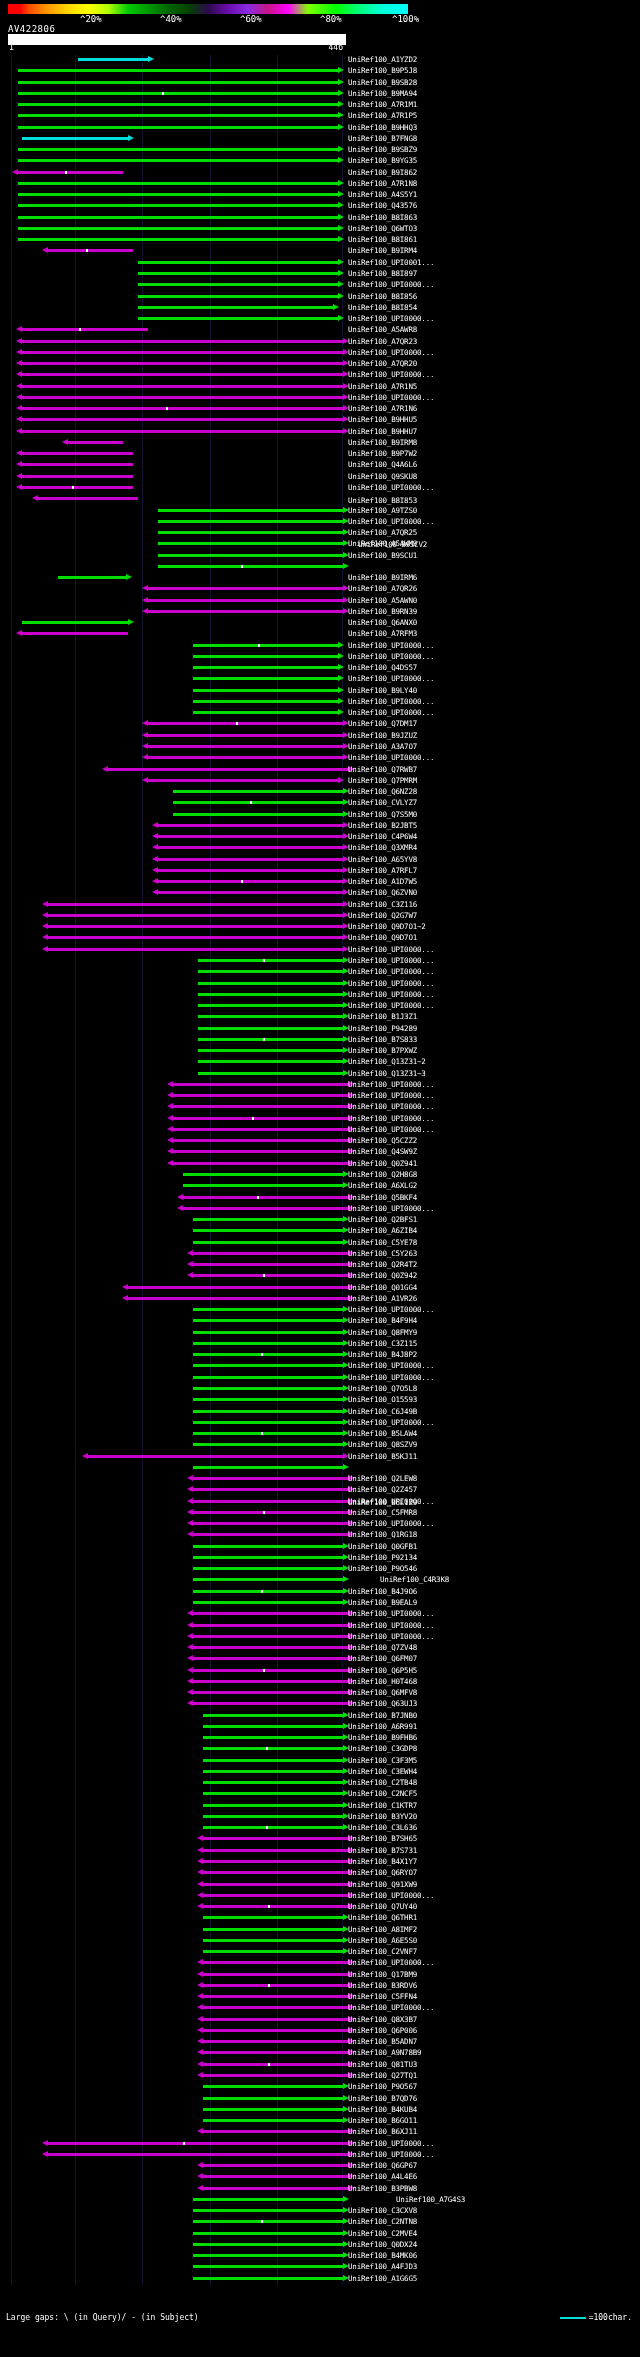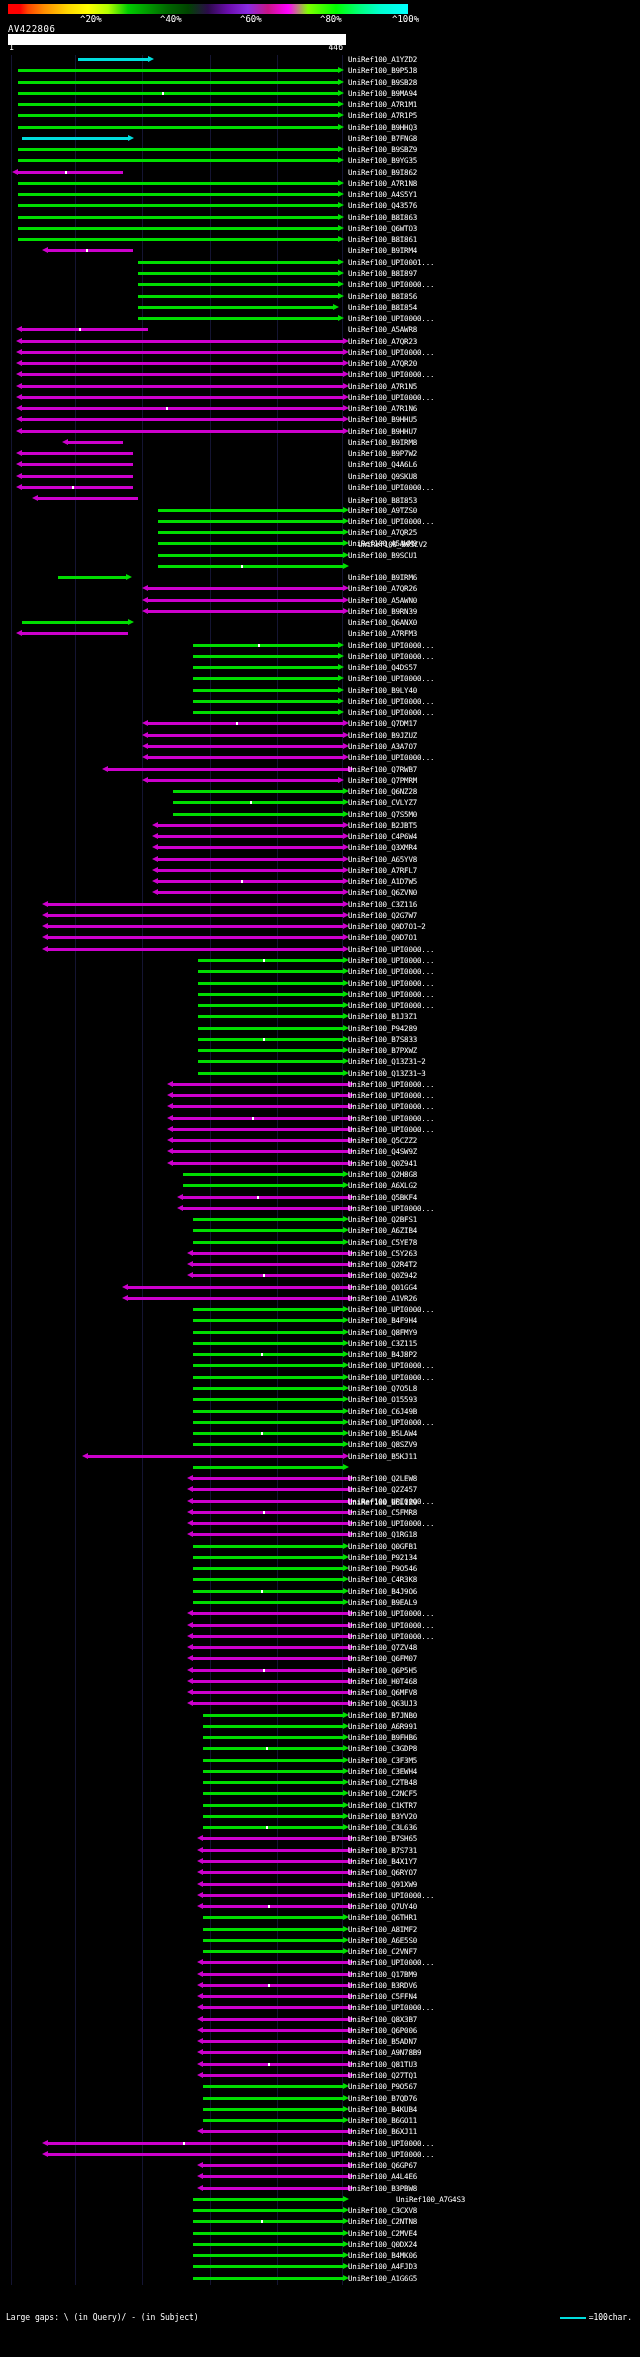--- a/index.html
+++ b/index.html
@@ -1133,21 +1133,21 @@
       <div class="lbl" style="top: 1443px;">UniRef100_B6L1Z9</div>
       <div class="lbl" style="top: 1419.09px; text-align: right;">UniRef100_Q2LEW8</div>
       <div class="lbl" style="top: 1430.35px;">UniRef100_Q2Z457</div>
       <div class="lbl" style="top: 1441.62px;">UniRef100_UPI0000...</div>
       <div class="lbl" style="top: 1452.88px;">UniRef100_C5FMR8</div>
       <div class="lbl" style="top: 1464.14px;">UniRef100_UPI0000...</div>
       <div class="lbl" style="top: 1475.4px;">UniRef100_Q1RG18</div>
       <div class="lbl" style="top: 1486.67px;">UniRef100_Q0GFB1</div>
       <div class="lbl" style="top: 1497.93px;">UniRef100_P92134</div>
       <div class="lbl" style="top: 1509.19px;">UniRef100_P9O546</div>
-      <div class="lbl" style="top: 1520.45px;">UniRef100_C4R3K8</div>
+      <div class="lbl" style="top: 1520.45px; padding-left: 32px;">UniRef100_C4R3K8</div>
       <div class="lbl" style="top: 1531.72px;">UniRef100_B4J9O6</div>
       <div class="lbl" style="top: 1542.98px;">UniRef100_B9EAL9</div>
       <div class="lbl" style="top: 1554.24px;">UniRef100_UPI0000...</div>
       <div class="lbl" style="top: 1565.51px;">UniRef100_UPI0000...</div>
       <div class="lbl" style="top: 1576.77px;">UniRef100_UPI0000...</div>
       <div class="lbl" style="top: 1588.03px;">UniRef100_Q7ZV48</div>
       <div class="lbl" style="top: 1599.29px;">UniRef100_Q6FM07</div>
       <div class="lbl" style="top: 1610.56px;">UniRef100_Q6P5H5</div>
       <div class="lbl" style="top: 1621.82px;">UniRef100_H0T468</div>
       <div class="lbl" style="top: 1633.08px;">UniRef100_Q6MFV8</div>

